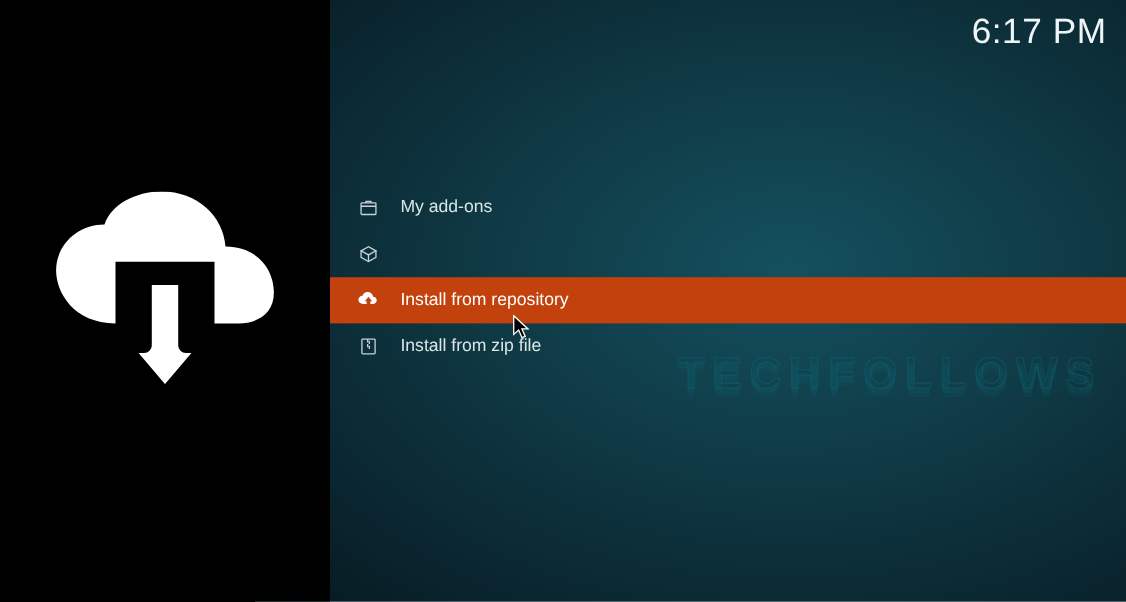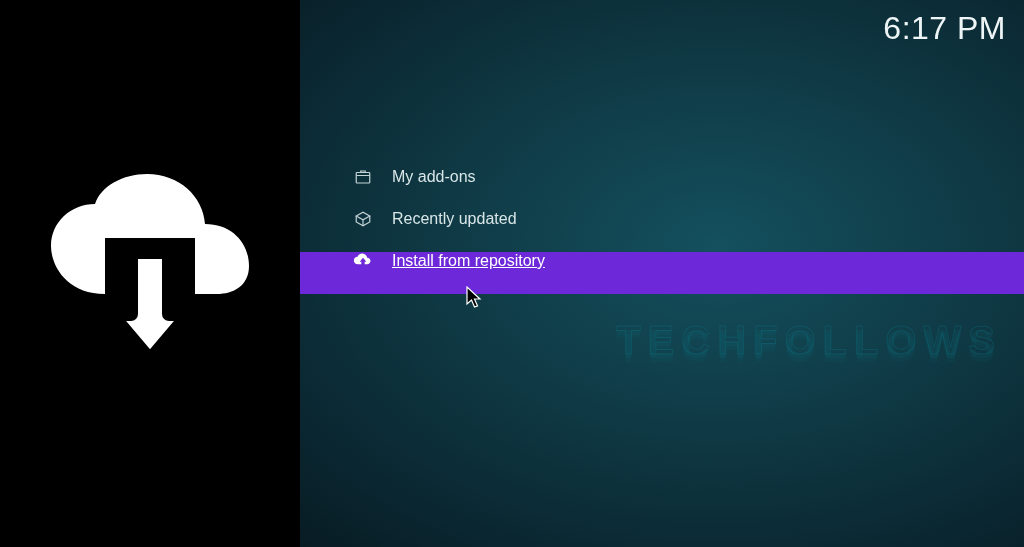--- a/index.html
+++ b/index.html
@@ -53,39 +53,38 @@
   .big-cloud-icon svg { display:block; }
 
   .menu {
     position: absolute;
     left: 300px;
     right: 0;
     top: 168px;
   }
   .menu-item {
     display: flex;
-    align-items: flex-start;
+    align-items: center;
     height: 42px;
-    padding-left: 50px;
+    padding-left: 22px;
     font-size: 16px;
     font-weight: 300;
     color: #d8e6e8;
     cursor: pointer;
   }
   .menu-item .icon {
     width: 26px;
     display: inline-flex;
     justify-content: center;
     margin-right: 16px;
     color: #c3d3d6;
   }
   .menu-item.selected {
-    background: #6d28d9;
+    background: #c2410c;
     color: #fff;
-    text-decoration: underline;
   }
   .menu-item.selected .icon { color: #fff; }
 
   .watermark {
     position: absolute;
     right: 22px;
     top: 318px;
     font-family: Arial, Helvetica, sans-serif;
     font-size: 40px;
     font-weight: 900;
@@ -156,32 +155,40 @@
   </div>
 
   <div class="menu-item">
     <span class="icon">
       <svg width="18" height="18" viewBox="0 0 24 24" fill="none" stroke="currentColor" stroke-width="1.6">
         <path d="M3 8l9-5 9 5-9 5-9-5z"></path>
         <path d="M3 8v8l9 5 9-5V8"></path>
         <path d="M12 13v8"></path>
       </svg>
     </span>
-    <span>Recently updated</span>
   </div>
 
   <div class="menu-item selected">
     <span class="icon">
       <svg width="20" height="18" viewBox="0 0 24 20" fill="currentColor">
         <path d="M6 14c-3 0-5-2-5-4.5S3 5 5.5 5C6 2.5 8.5 1 11 1c3 0 5.5 2 6 5 2.5 0 4 1.8 4 4s-2 4-4 4h-3v-3h2l-4-5-4 5h2v3H6z"></path>
       </svg>
     </span>
     <span>Install from repository</span>
   </div>
 
+  <div class="menu-item">
+    <span class="icon">
+      <svg width="18" height="18" viewBox="0 0 24 24" fill="none" stroke="currentColor" stroke-width="1.6">
+        <rect x="4" y="3" width="16" height="18" rx="1"></rect>
+        <path d="M11 3v4M13 5v4M11 9v4M13 11v4"></path>
+      </svg>
+    </span>
+    <span>Install from zip file</span>
+  </div>
 
 
 </div>
 
 <div class="watermark">TECHFOLLOWS</div>
 
 <span class="cursor">
   <svg width="18" height="24" viewBox="0 0 18 24">
     <path d="M1 1 L1 18 L5.5 14 L8.5 21 L11.5 19.8 L8.5 13 L14 13 Z" fill="#000" stroke="#fff" stroke-width="1.2"></path>
   </svg>

